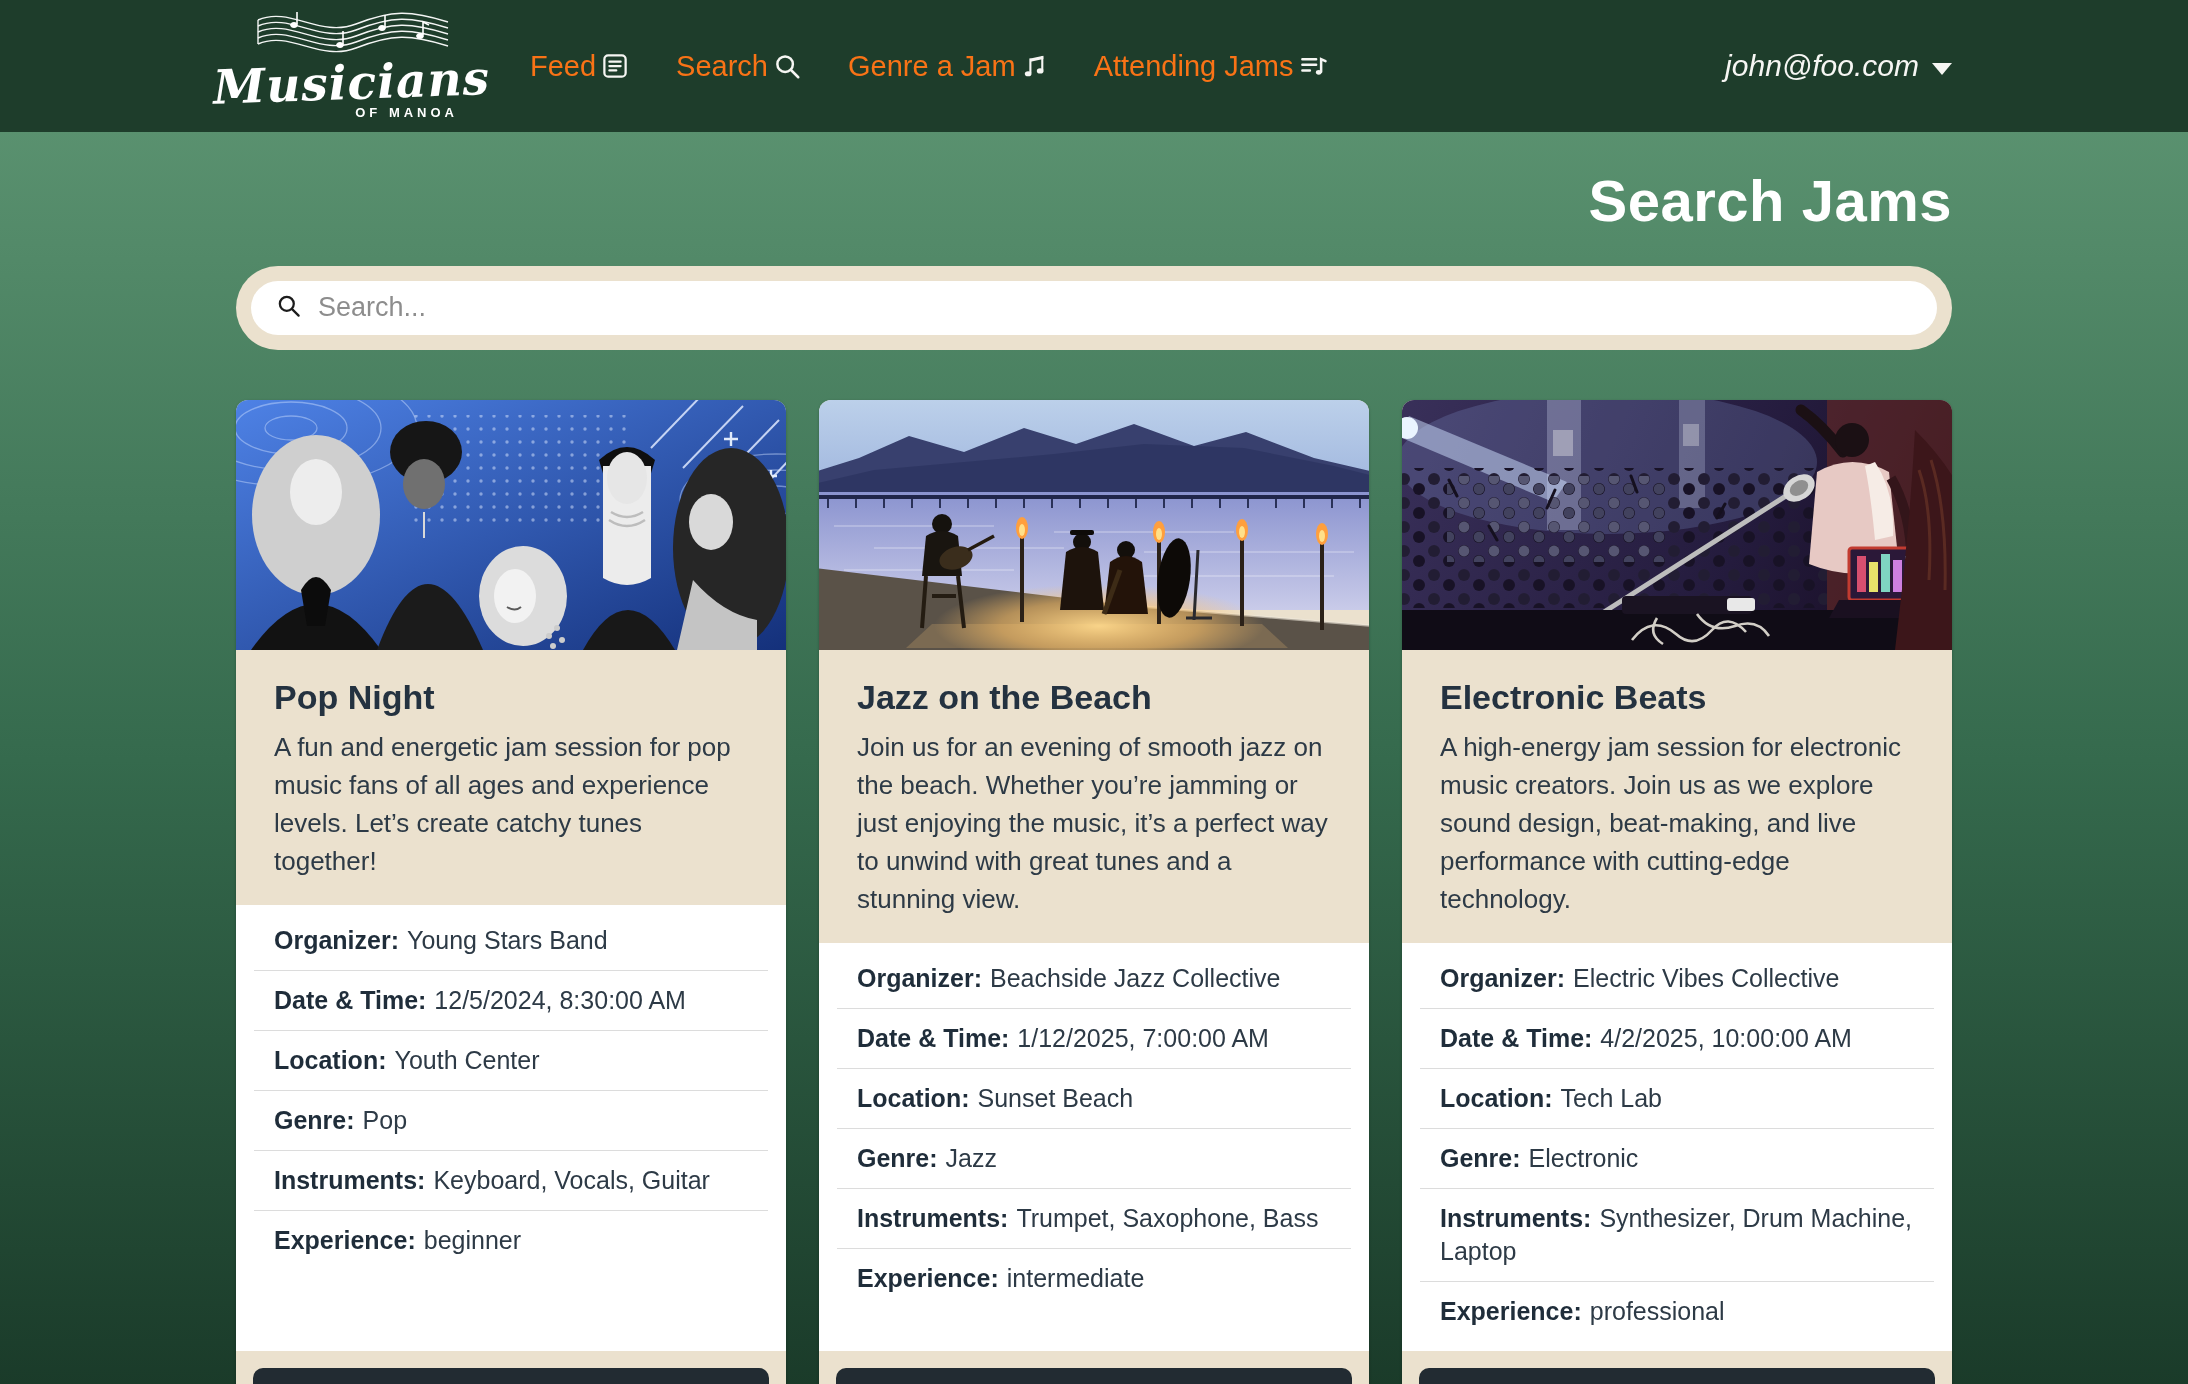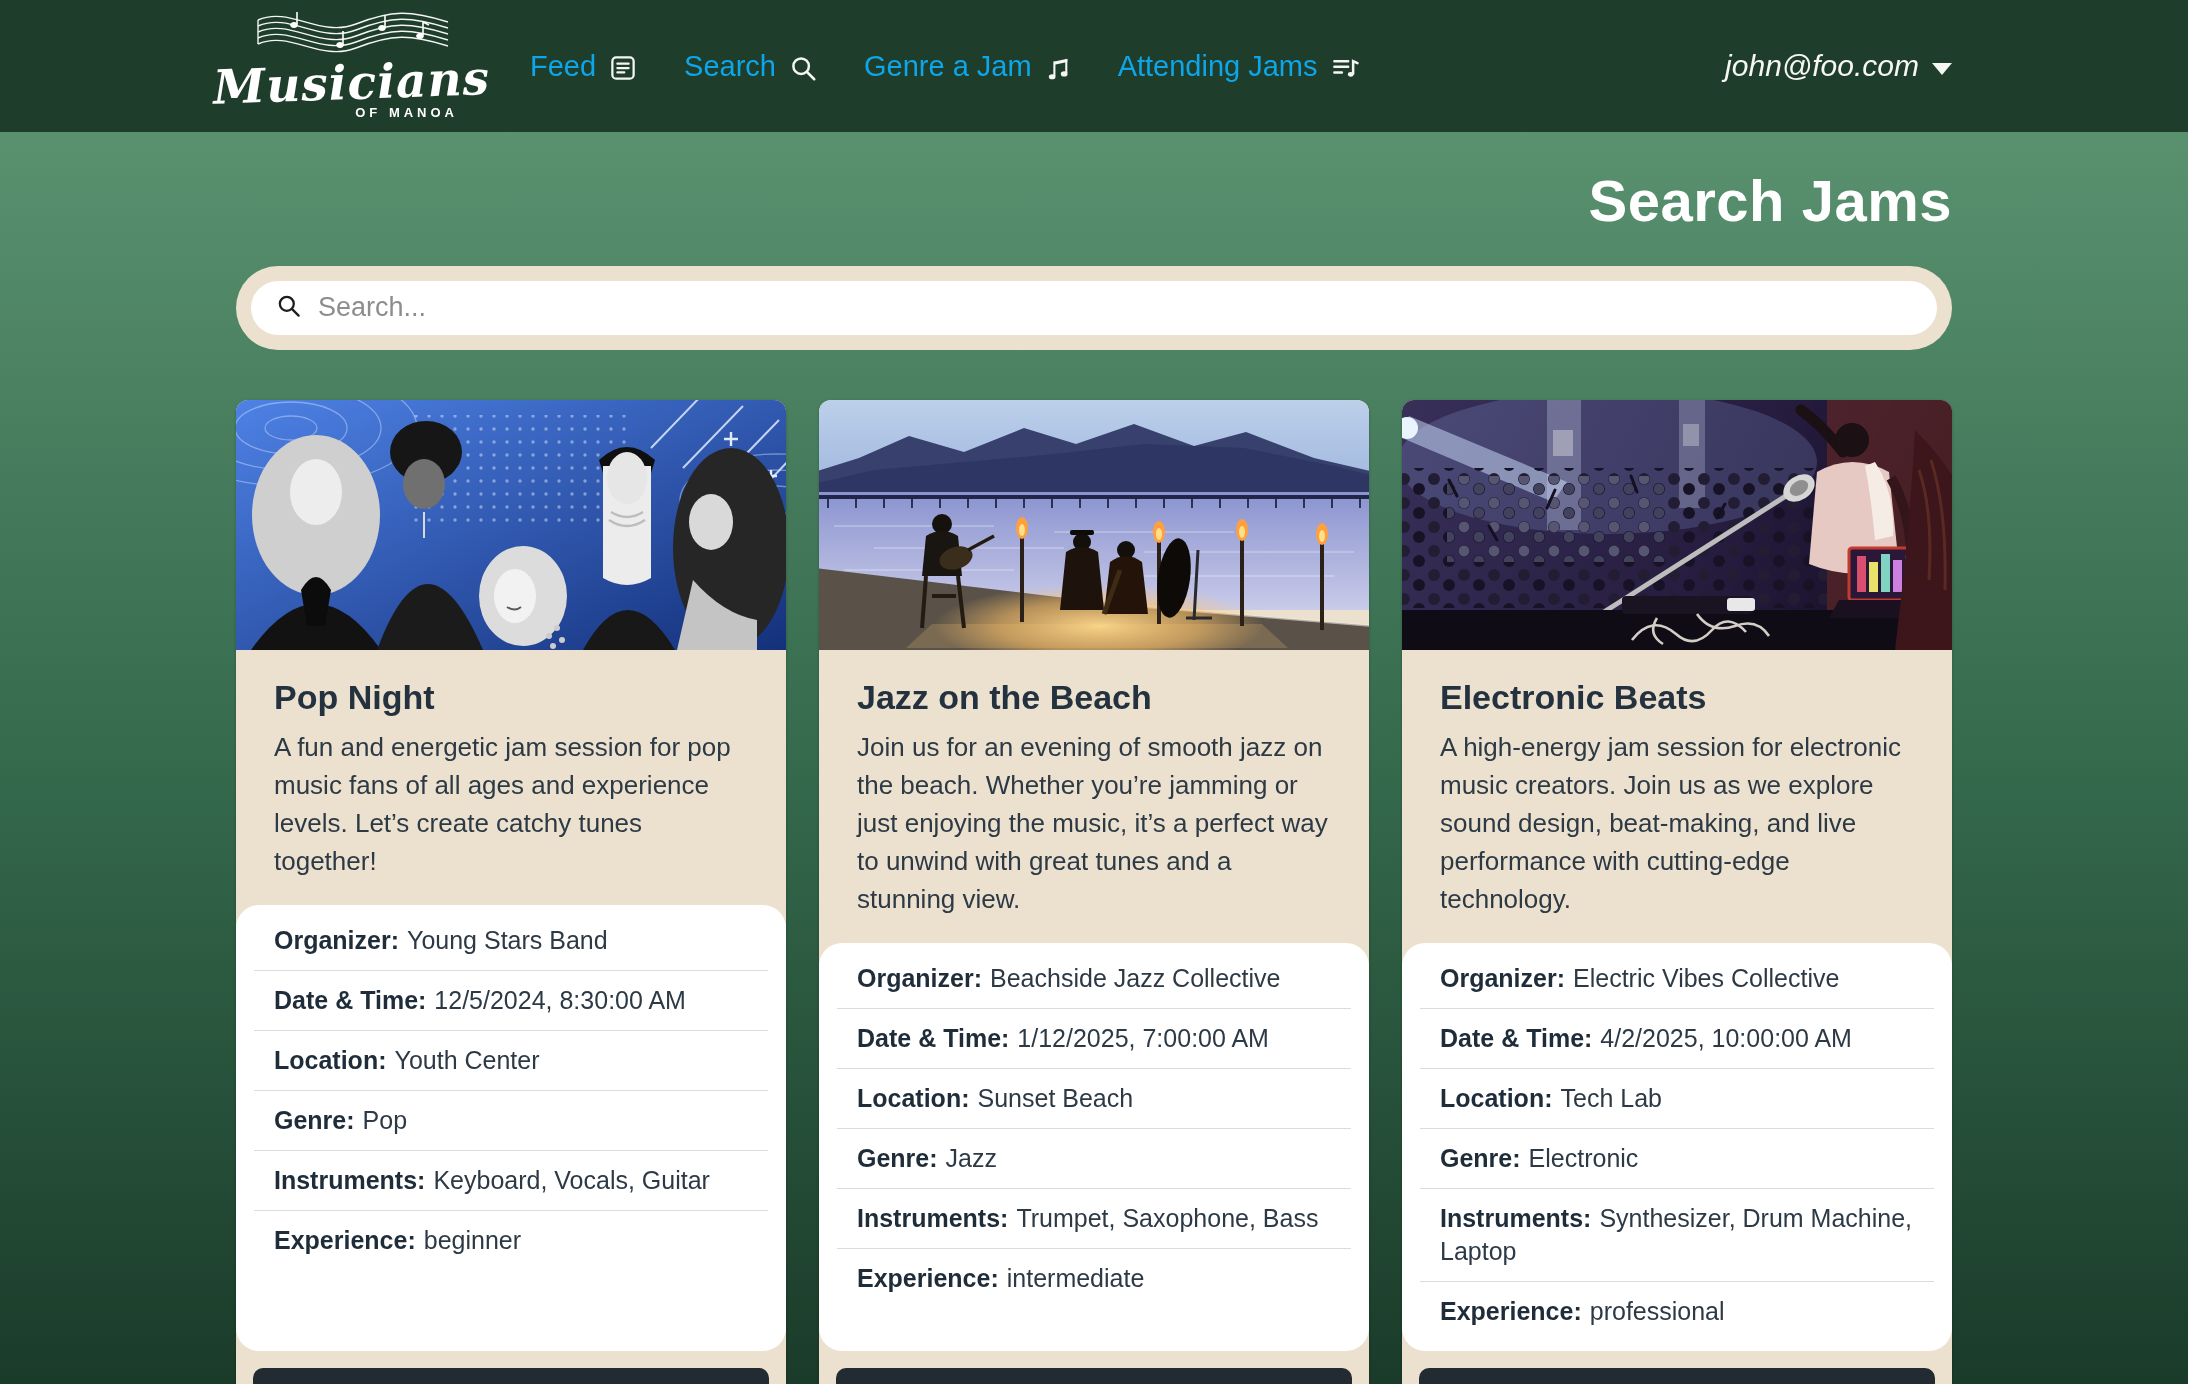--- a/index.html
+++ b/index.html
@@ -52,23 +52,23 @@
     letter-spacing: 4px;
   }
   .nav {
     display: flex;
     align-items: center;
     gap: 46px;
     margin-left: 62px;
   }
   .nav-item {
     display: flex;
-    align-items: flex-end;
-    gap: 12px;
-    color: #0ea5e9;
+    align-items: center;
+    gap: 4px;
+    color: #f97316;
     font-size: 29px;
     font-weight: 500;
     cursor: pointer;
     white-space: nowrap;
   }
   .nav-item svg { display: block; }
   .account {
     margin-left: auto;
     display: flex;
     align-items: center;
@@ -161,21 +161,20 @@
   .card-desc {
     margin: 0;
     font-size: 26px;
     line-height: 1.46;
     color: #2d3a46;
   }
   .card-details {
     background: #ffffff;
     flex: 1;
     padding: 6px 18px 10px;
-    border-radius: 23px;
   }
   .card-details ul { list-style: none; margin: 0; padding: 0; }
   .card-details li {
     padding: 13px 20px;
     font-size: 25px;
     line-height: 1.32;
     color: #2d3a46;
     border-bottom: 1px solid #dcdcdc;
   }
   .card-details li:last-child { border-bottom: none; }

